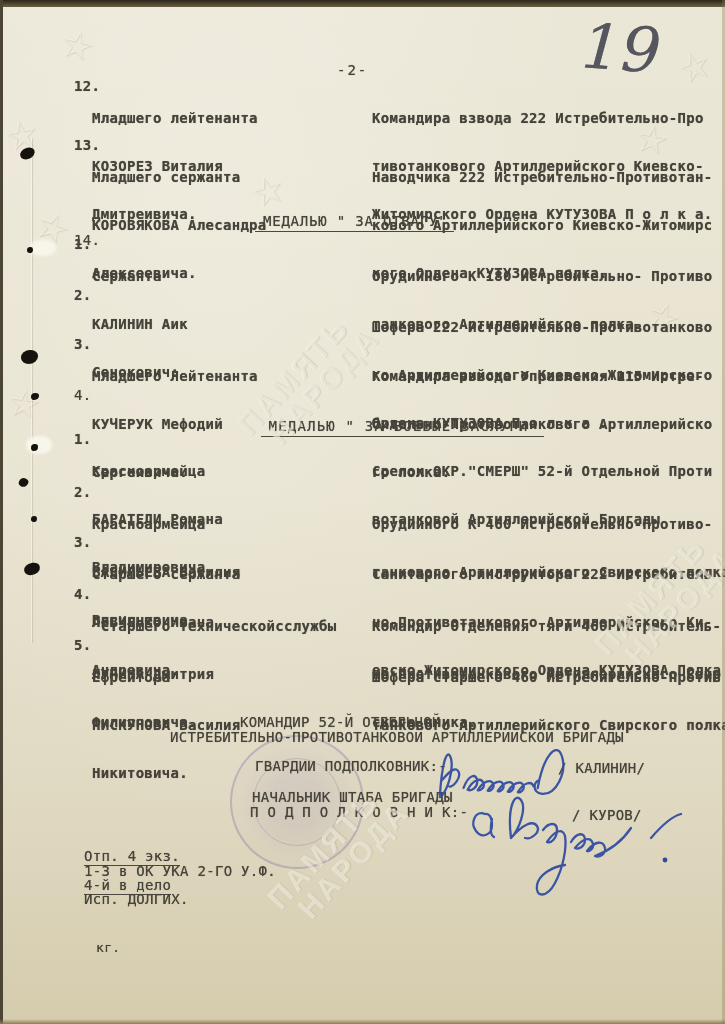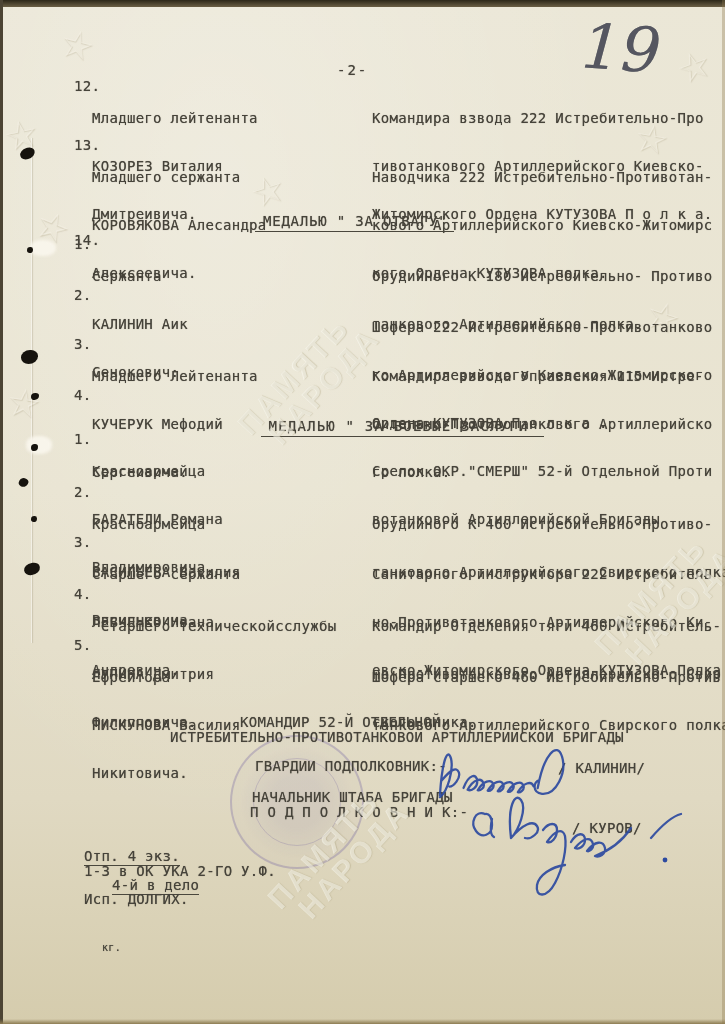--- a/index.html
+++ b/index.html
@@ -10,21 +10,21 @@
       linear-gradient(180deg,#ebe7d7 0%,#e8e3d0 48%,#e0d9c2 78%,#d5ccad 100%);
     font-family:"DejaVu Sans Mono","Liberation Mono",monospace;
   }
   .typ{
     position:absolute;
     font-family:"DejaVu Sans Mono","Liberation Mono",monospace;
     font-size:14px;line-height:16px;letter-spacing:0.3px;color:#46433a;
     white-space:pre;text-shadow:0 0 0.7px rgba(70,67,58,0.75);
     z-index:3;
   }
-  .row{left:0;width:613px;}
+  .row{left:0;width:613px;font-weight:bold;}
   .row .num{position:absolute;left:74px;top:0;}
   .row .names{position:absolute;left:92px;top:0;}
   .row .desc{position:absolute;left:372px;top:0;}
   .heading span{border-bottom:1.5px solid #4a473d;padding:0 6px 2px 8px;}
   .u{border-bottom:1px solid #4a473d;padding-bottom:1px;}
   
   .wm{
     position:absolute;z-index:6;transform:rotate(-47deg);
     font-family:"Liberation Sans",sans-serif;font-weight:bold;
     font-size:30px;line-height:29px;letter-spacing:3px;
@@ -243,41 +243,41 @@
   <div class="stamp">
       <div class="inner"></div>
     </div>
 
   <div class="typ" style="left:240px;top:714px;text-align:right;">КОМАНДИР 52-Й ОТДЕЛЬНОЙ</div>
   <div class="typ" style="left:170px;top:729px;">ИСТРЕБИТЕЛЬНО-ПРОТИВОТАНКОВОЙ АРТИЛЛЕРИЙСКОЙ БРИГАДЫ</div>
   <div class="typ" style="left:255px;top:758px;">ГВАРДИИ ПОДПОЛКОВНИК:-</div>
   <div class="typ" style="left:558px;top:760px;">/ КАЛИНИН/</div>
   <div class="typ" style="left:252px;top:789px;">НАЧАЛЬНИК ШТАБА БРИГАДЫ</div>
   <div class="typ" style="left:250px;top:804px;">П О Д П О Л К О В Н И К:-</div>
-  <div class="typ" style="left:572px;top:807px;margin-top:13px;">/ КУРОВ/</div>
+  <div class="typ" style="left:572px;top:807px;">/ КУРОВ/</div>
 
   <svg class="sig" style="left:425px;top:733px;transform:rotate(-3deg);" width="190" height="85" viewBox="0 0 190 85">
     <path d="M14,58 C18,24 24,10 27,22 C29,34 22,54 14,60 M16,44 C26,33 32,30 34,36 C36,42 28,50 24,50"></path>
     <path d="M38,52 C44,38 52,38 52,46 C52,52 46,56 42,54 C48,44 56,42 58,48 C60,53 54,56 52,55 C58,46 66,44 68,50 C69,54 64,57 62,56 C68,47 76,45 78,51 C79,55 74,58 72,57 C78,48 86,46 88,52 C89,56 84,59 82,58 C88,49 96,47 98,53 C99,57 94,60 92,59 C98,50 106,48 108,54"></path>
     <path d="M112,56 C120,22 134,10 138,26 C142,42 130,64 116,62 C106,60 108,50 114,48"></path>
   </svg>
   <svg class="sig" style="left:465px;top:786px;" width="230" height="120" viewBox="0 0 230 120">
     <path d="M20,28 C10,24 5,37 11,45 C17,53 27,49 27,39 C27,31 24,27 20,28 M27,33 C25,43 25,49 29,51"></path>
     <path d="M46,52 C42,20 50,6 56,14 C62,22 54,44 46,52 C58,38 68,34 72,40 C76,46 66,54 60,52"></path>
     <path d="M78,44 C84,36 92,36 92,44 C92,52 86,58 82,56 C90,44 98,42 100,50 C102,62 98,82 90,97 C82,112 70,112 72,99 C74,89 86,81 100,79"></path>
     <path d="M106,56 C112,46 120,46 120,54 C120,60 114,64 110,62 C118,52 126,50 128,58 C129,63 124,66 122,65 C130,55 138,54 140,62 C141,68 134,72 130,70 C146,64 158,54 166,42"></path>
     <path d="M186,52 C198,38 208,30 216,28"></path>
     <circle cx="200" cy="74" r="2.4" fill="#2c4aa0" stroke="none"></circle>
   </svg>
 
   <div class="typ" style="left:84px;top:848px;"><span class="u">Отп. 4 экз.</span></div>
   <div class="typ" style="left:84px;top:863px;">1-3 в ОК УКА 2-ГО У.Ф.</div>
-  <div class="typ" style="left:84px;top:877px;margin-left:28px;"><span class="u">4-й в дело</span></div>
+  <div class="typ" style="left:84px;top:877px;"><span class="u">4-й в дело</span></div>
   <div class="typ" style="left:84px;top:891px;">Исп. ДОЛГИХ.</div>
-  <div class="typ" style="left:102px;top:940px;font-size:10px;">кг.</div>
+  <div class="typ" style="left:96px;top:940px;font-size:13px;">кг.</div>
 
   <div class="wm" style="left:228px;top:352px;">
     <div>ПАМЯТЬ</div>
     <div style="margin-left:14px;">НАРОДА</div>
   </div>
   <div class="wm" style="left:585px;top:572px;">
     <div>ПАМЯТЬ</div>
     <div style="margin-left:14px;">НАРОДА</div>
   </div>
   <div class="wm" style="left:258px;top:826px;">

